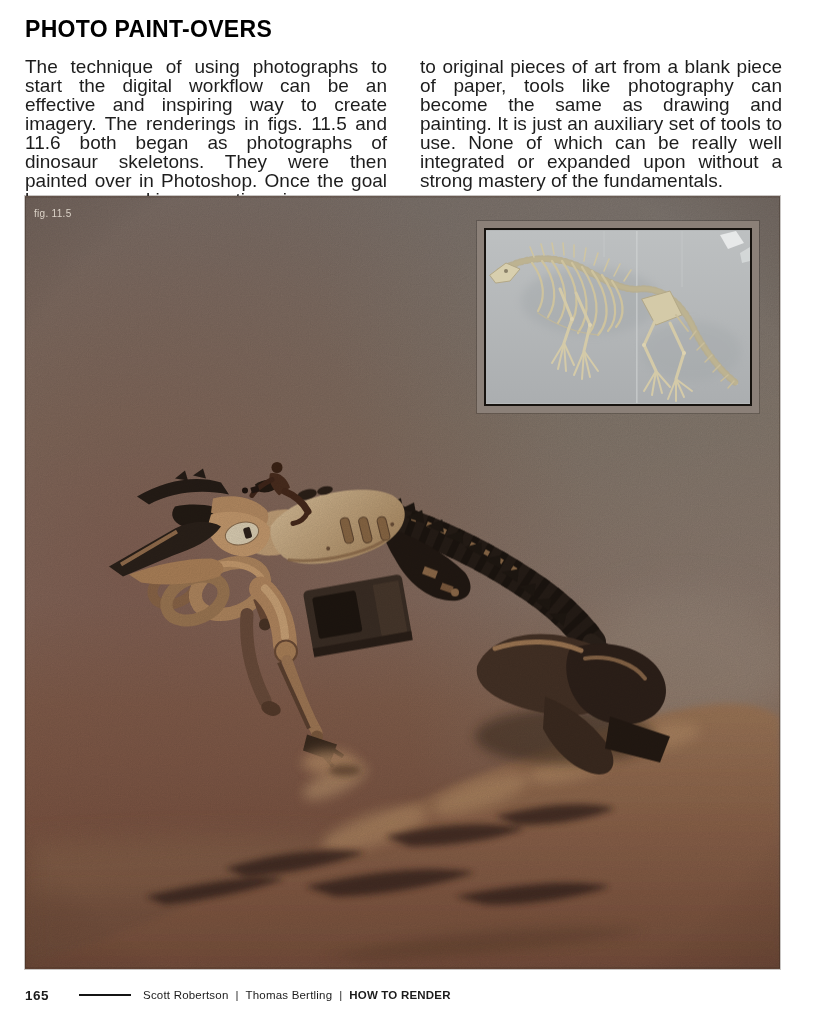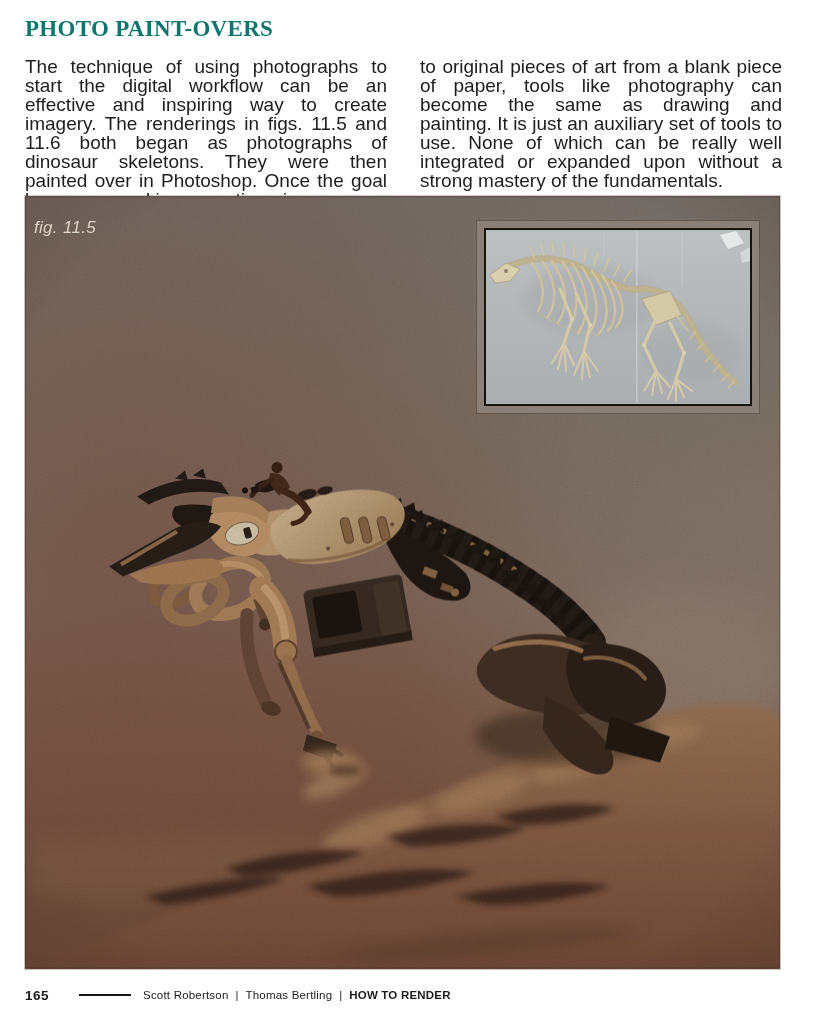--- a/index.html
+++ b/index.html
@@ -2,36 +2,36 @@
 <html><head>
 <meta charset="utf-8">
 <style>
   html,body{margin:0;padding:0;background:#ffffff;}
   .page{
     position:relative;width:829px;height:1024px;background:#ffffff;
     font-family:"Liberation Sans", sans-serif;overflow:hidden;
   }
   .title{
     position:absolute;left:25px;top:16px;margin:0;
-    font-size:23px;font-weight:bold;letter-spacing:.3px;color:#0f766e;font-family:Liberation Serif, serif;
+    font-size:23px;font-weight:bold;letter-spacing:.3px;color:#000000;
   }
   .columns{position:absolute;left:25px;top:57px;width:757px;display:flex;gap:33px;}
   .col{
     width:362px;margin:0;font-size:19px;line-height:19px;color:#1d1d1d;
     text-align:justify;
   }
   .col.first{text-align-last:justify;}
   .figure{
     position:absolute;left:25px;top:196px;width:755px;height:773px;margin:0;
     background:#80695d;box-shadow:0 0 0 1px rgba(40,28,20,.25);
   }
   .painting{position:absolute;left:0;top:0;width:755px;height:773px;display:block;}
   .fig-label{
-    position:absolute;left:9px;top:22px;z-index:3;
-    font-size:17px;color:#dcd3c8;letter-spacing:.3px;font-style:italic;
+    position:absolute;left:9px;top:12px;z-index:3;
+    font-size:10px;color:#dcd3c8;letter-spacing:.3px;
   }
   .inset{
     position:absolute;left:452px;top:25px;width:282px;height:192px;z-index:2;
     background:#8b8078;padding:7px;box-sizing:border-box;
     box-shadow:0 0 0 1px rgba(0,0,0,.18);
   }
   .inset-inner{
     width:100%;height:100%;box-sizing:border-box;border:2px solid #17130f;background:#b5b8b9;
   }
   .inset-inner svg{display:block;width:100%;height:100%;}

